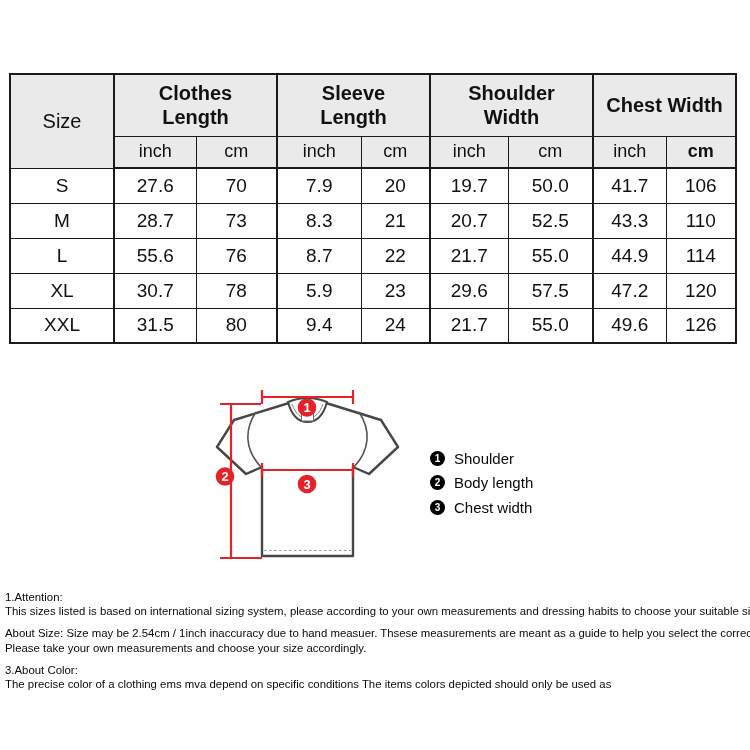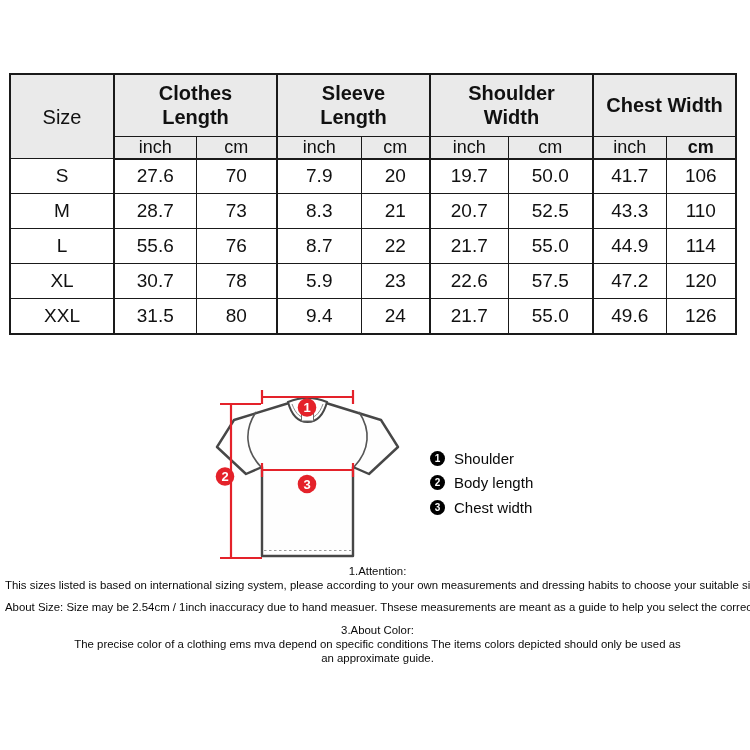--- a/index.html
+++ b/index.html
@@ -28,21 +28,21 @@
     border: 1.4px solid #1a1a1a;
     text-align: center;
     vertical-align: middle;
     padding: 0;
     overflow: hidden;
   }
   .size-table .gb { border-left-width: 2.4px; }
   .size-table thead th { background: #eaeaea; }
   .size-table .r-group th { height: 62px; font-size: 20px; font-weight: bold; line-height: 24px; }
   .size-table th.size-th { font-size: 20px; font-weight: normal; }
-  .size-table .r-sub th { height: 22px; font-size: 18px; font-weight: normal; border-bottom-width: 2.2px; }
+  .size-table .r-sub th { height: 32px; font-size: 18px; font-weight: normal; border-bottom-width: 2.2px; }
   .size-table .r-sub th.bold-cm { font-weight: bold; }
   .size-table tbody td { height: 35px; font-size: 19px; background: #ffffff; }
   .gl:empty { display: none; }
 
   
   svg.diagram { position: absolute; left: 195px; top: 383px; width: 230px; height: 182px; }
   .marker-num { font-family: "Liberation Sans", sans-serif; font-size: 13px; font-weight: bold; }
 
   
   .legend { position: absolute; left: 430px; top: 450px; }
@@ -50,21 +50,21 @@
   .legend-bullet {
     width: 15px; height: 15px; border-radius: 50%;
     background: #000; color: #fff;
     font-size: 10px; font-weight: bold;
     display: inline-flex; align-items: center; justify-content: center;
     margin-right: 9px; flex: 0 0 auto;
   }
   .legend-label { font-size: 15px; color: #0a0a0a; }
 
   
-  .notes { position: absolute; left: 5px; top: 564px; width: 745px; text-align: center; }
+  .notes { position: absolute; left: 5px; top: 590px; width: 745px; }
   .note { margin-bottom: 8px; }
   .note-title, .note-line {
     font-size: 11.4px;
     line-height: 14.2px;
     white-space: nowrap;
     color: #0a0a0a;
   }
 </style>
 </head>
 <body>
@@ -147,21 +147,21 @@
         <td>55.0</td>
         <td class="gb">44.9</td>
         <td>114</td>
       </tr>
       <tr>
         <td>XL</td>
         <td class="gb">30.7</td>
         <td>78</td>
         <td class="gb">5.9</td>
         <td>23</td>
-        <td class="gb">22.6</td>
+        <td class="gb">29.6</td>
         <td>57.5</td>
         <td class="gb">47.2</td>
         <td>120</td>
       </tr>
       <tr>
         <td>XXL</td>
         <td class="gb">31.5</td>
         <td>80</td>
         <td class="gb">9.4</td>
         <td>24</td>
@@ -233,21 +233,21 @@
     </div>
   </div>
 
   <div class="notes">
     <div class="note">
       <div class="note-title">1.Attention:</div>
       <div class="note-line">This sizes listed is based on international sizing system, please according to your own measurements and dressing habits to choose your suitable size.</div>
     </div>
     <div class="note">
       <div class="note-line">About Size: Size may be 2.54cm / 1inch inaccuracy due to hand measuer. Thsese measurements are meant as a guide to help you select the correct size.</div>
+      <div class="note-line">Please take your own measurements and choose your size accordingly.</div>
     </div>
     <div class="note">
       <div class="note-title">3.About Color:</div>
       <div class="note-line">The precise color of a clothing ems mva depend on specific conditions The items colors depicted should only be used as</div>
-      <div class="note-line">an approximate guide.</div>
     </div>
   </div>
 
 </div>
 
 </body></html>

